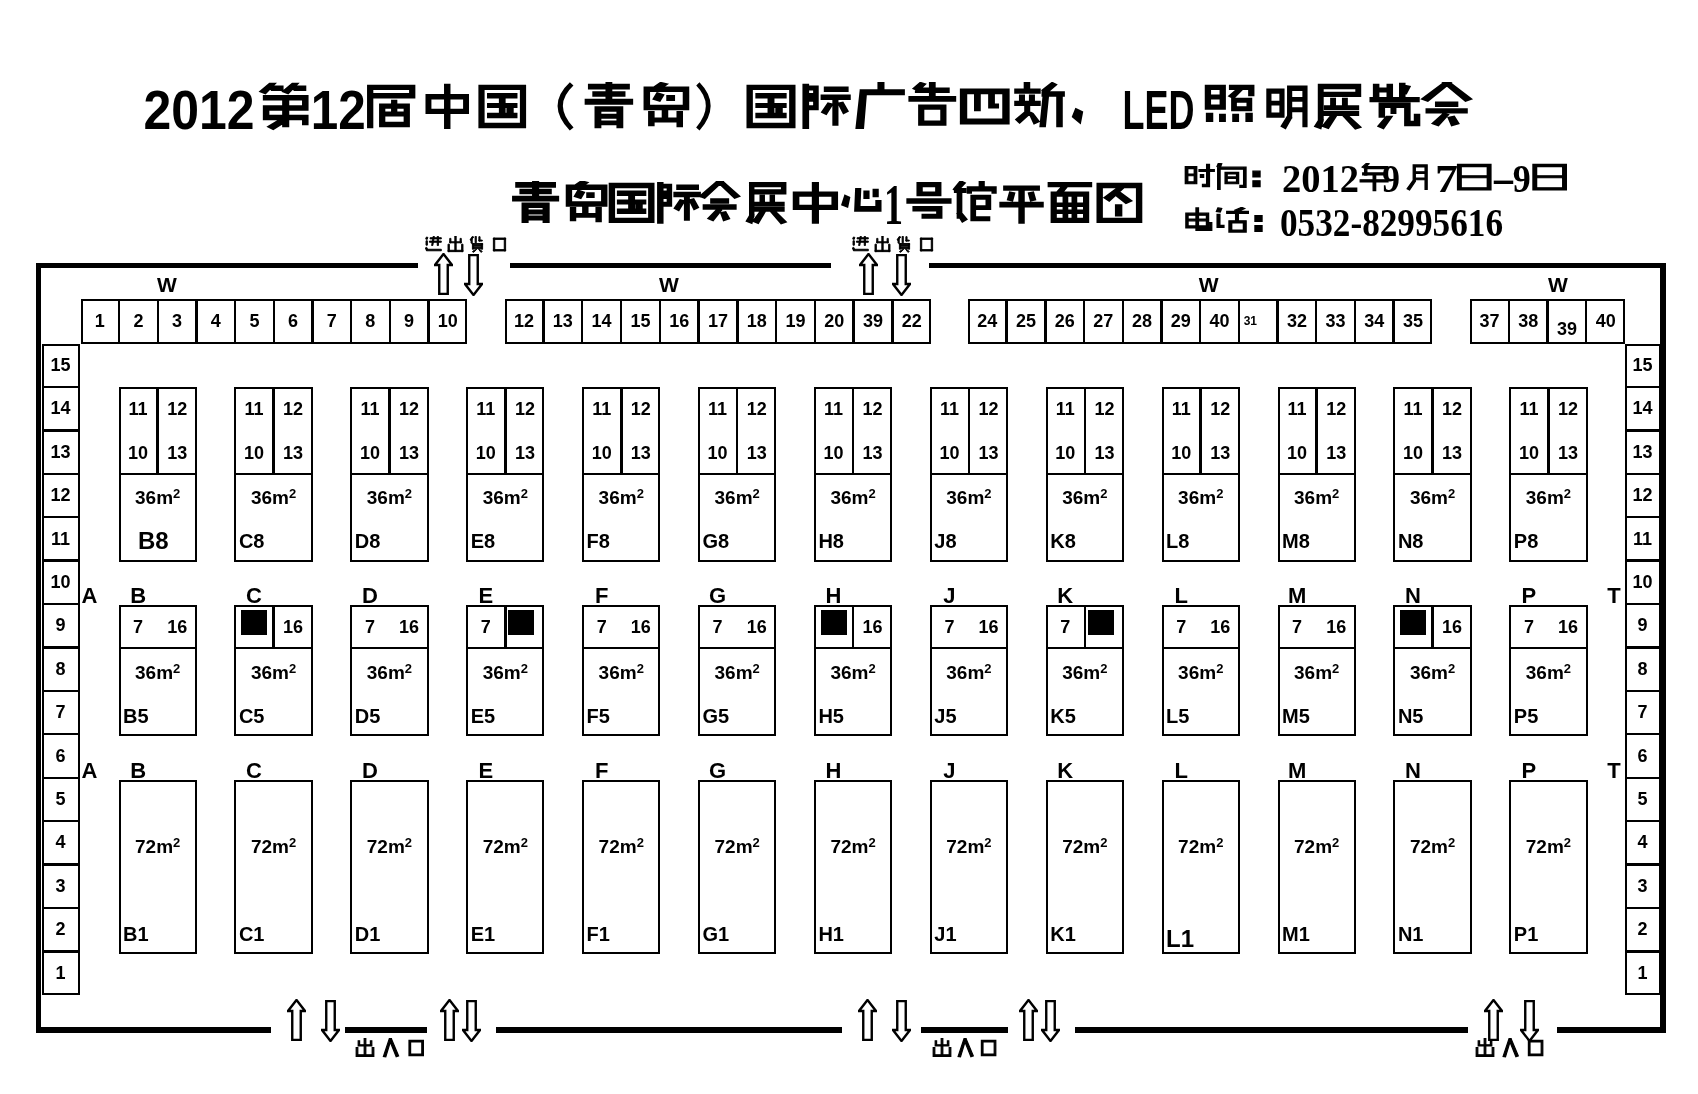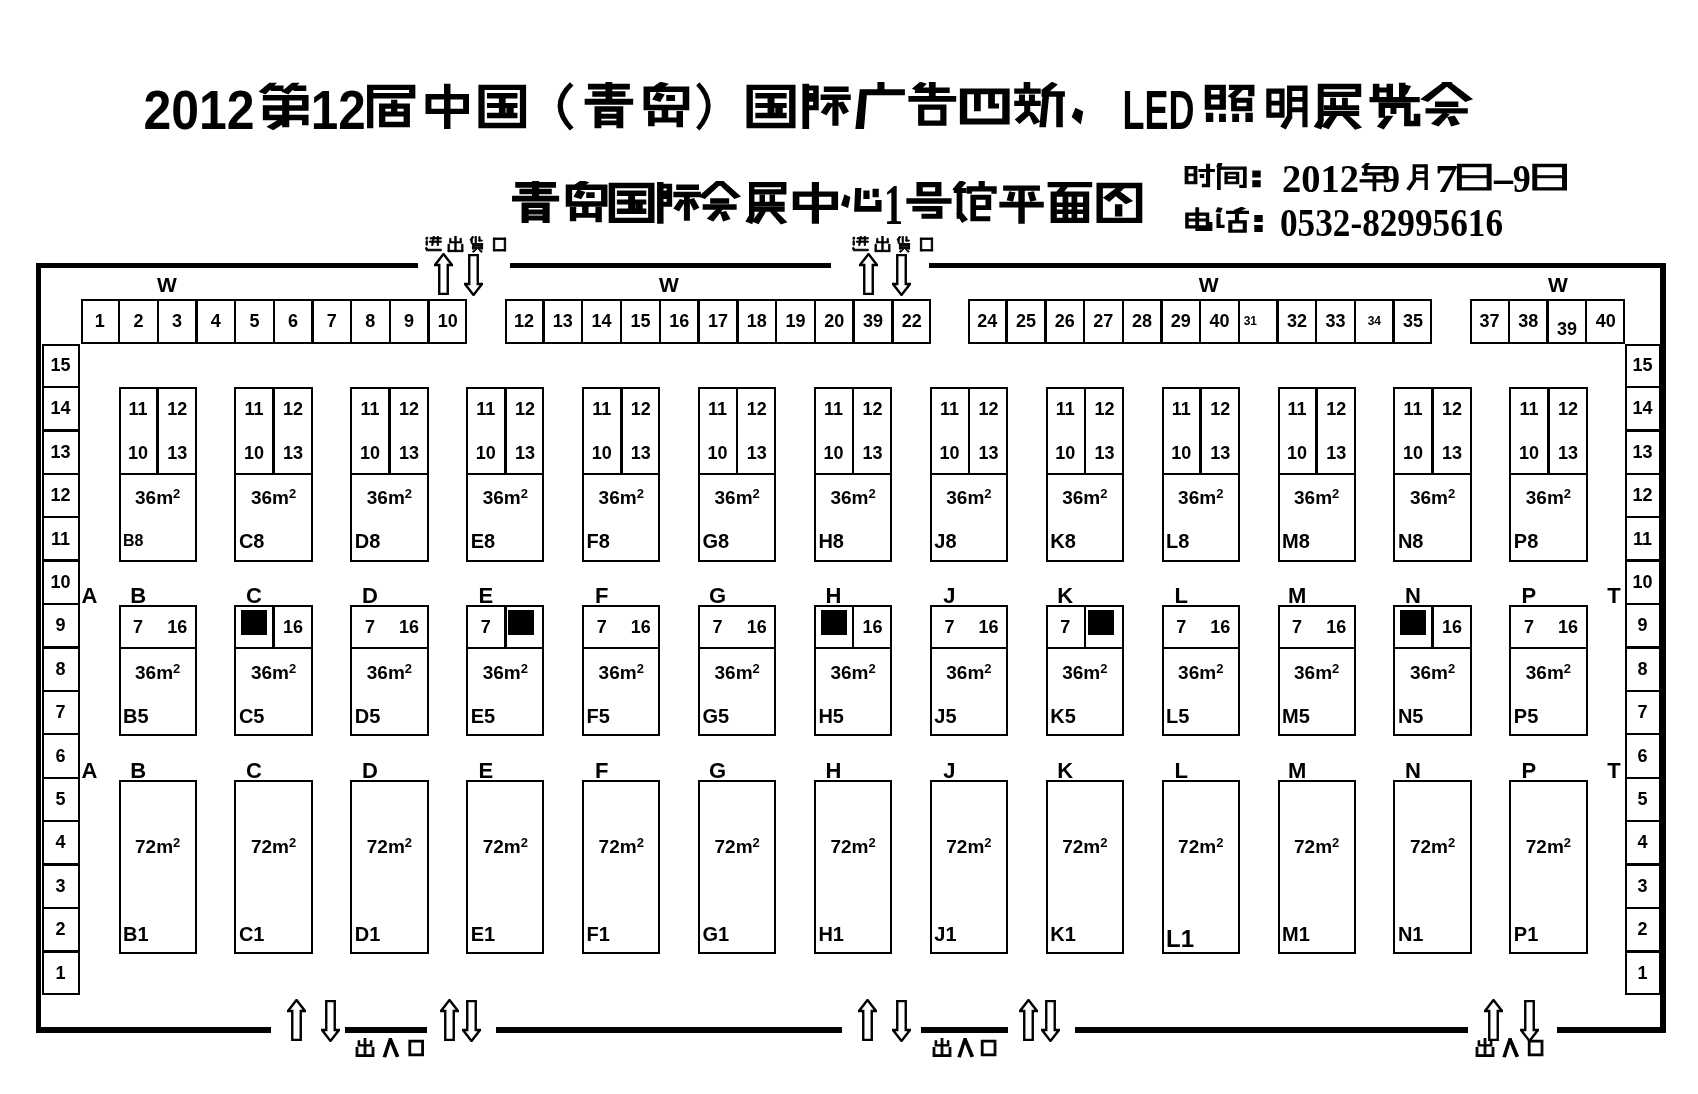--- a/index.html
+++ b/index.html
@@ -279,21 +279,21 @@
 <div style="position:absolute;left:967.9px;top:300px;width:38.7083px;height:43px;display:flex;align-items:center;justify-content:center;font-size:18px">24</div>
 <div style="position:absolute;left:1006.61px;top:300px;width:38.7083px;height:43px;display:flex;align-items:center;justify-content:center;font-size:18px">25</div>
 <div style="position:absolute;left:1045.32px;top:300px;width:38.7083px;height:43px;display:flex;align-items:center;justify-content:center;font-size:18px">26</div>
 <div style="position:absolute;left:1084.03px;top:300px;width:38.7083px;height:43px;display:flex;align-items:center;justify-content:center;font-size:18px">27</div>
 <div style="position:absolute;left:1122.73px;top:300px;width:38.7083px;height:43px;display:flex;align-items:center;justify-content:center;font-size:18px">28</div>
 <div style="position:absolute;left:1161.44px;top:300px;width:38.7083px;height:43px;display:flex;align-items:center;justify-content:center;font-size:18px">29</div>
 <div style="position:absolute;left:1200.15px;top:300px;width:38.7083px;height:43px;display:flex;align-items:center;justify-content:center;font-size:18px">40</div>
 <div style="position:absolute;left:1238.86px;top:300px;width:23px;height:43px;display:flex;align-items:center;justify-content:center;font-size:12px">31</div>
 <div style="position:absolute;left:1277.57px;top:300px;width:38.7083px;height:43px;display:flex;align-items:center;justify-content:center;font-size:18px">32</div>
 <div style="position:absolute;left:1316.28px;top:300px;width:38.7083px;height:43px;display:flex;align-items:center;justify-content:center;font-size:18px">33</div>
-<div style="position:absolute;left:1354.98px;top:300px;width:38.7083px;height:43px;display:flex;align-items:center;justify-content:center;font-size:12px">34</div>
+<div style="position:absolute;left:1354.98px;top:300px;width:38.7083px;height:43px;display:flex;align-items:center;justify-content:center;font-size:18px">34</div>
 <div style="position:absolute;left:1393.69px;top:300px;width:38.7083px;height:43px;display:flex;align-items:center;justify-content:center;font-size:18px">35</div>
 <div style="position:absolute;left:1470.2px;top:299px;width:154.8px;height:45px;border:2.4px solid #000;box-sizing:border-box"></div>
 <div style="position:absolute;left:1507.7px;top:299px;width:2.4px;height:45px;background:#000"></div>
 <div style="position:absolute;left:1546.4px;top:299px;width:2.4px;height:45px;background:#000"></div>
 <div style="position:absolute;left:1585.1px;top:299px;width:2.4px;height:45px;background:#000"></div>
 <div style="position:absolute;left:1470.2px;top:300px;width:38.7px;height:43px;display:flex;align-items:center;justify-content:center;font-size:18px">37</div>
 <div style="position:absolute;left:1508.9px;top:300px;width:38.7px;height:43px;display:flex;align-items:center;justify-content:center;font-size:18px">38</div>
 <div style="position:absolute;left:1547.6px;top:300px;width:38.7px;height:58px;display:flex;align-items:center;justify-content:center;font-size:18px">39</div>
 <div style="position:absolute;left:1586.3px;top:300px;width:38.7px;height:43px;display:flex;align-items:center;justify-content:center;font-size:18px">40</div>
 <div style="position:absolute;left:41.5px;top:343.5px;width:38px;height:651.3px;border:2.4px solid #000;box-sizing:border-box"></div>
@@ -391,21 +391,21 @@
 <div style="position:absolute;left:1528.9px;top:757.5px;transform:translateX(-50%);font-size:22px">P</div>
 <div style="position:absolute;left:1614px;top:757.5px;transform:translateX(-50%);font-size:22px">T</div>
 <div style="position:absolute;left:118.5px;top:387px;width:78.3px;height:175px;border:2.6px solid #000;box-sizing:border-box"></div>
 <div style="position:absolute;left:156.35px;top:387px;width:2.6px;height:87px;background:#000"></div>
 <div style="position:absolute;left:118.5px;top:472.7px;width:78.3px;height:2.6px;background:#000"></div>
 <div style="position:absolute;left:138.1px;top:409px;transform:translate(-50%,-50%);font-size:18px;white-space:nowrap">11</div>
 <div style="position:absolute;left:177.2px;top:409px;transform:translate(-50%,-50%);font-size:18px;white-space:nowrap">12</div>
 <div style="position:absolute;left:138.1px;top:452.5px;transform:translate(-50%,-50%);font-size:18px;white-space:nowrap">10</div>
 <div style="position:absolute;left:177.2px;top:452.5px;transform:translate(-50%,-50%);font-size:18px;white-space:nowrap">13</div>
 <div style="position:absolute;left:157.65px;top:497.5px;transform:translate(-50%,-50%);font-size:19px;white-space:nowrap">36m<span style="font-size:13px;position:relative;top:-6px">2</span></div>
-<div style="position:absolute;left:123px;top:541px;transform:translateY(-50%);font-size:16px;white-space:nowrap">B8</div>
+<div style="position:absolute;left:138px;top:541px;transform:translateY(-50%);font-size:24px;white-space:nowrap">B8</div>
 <div style="position:absolute;left:234.4px;top:387px;width:78.3px;height:175px;border:2.6px solid #000;box-sizing:border-box"></div>
 <div style="position:absolute;left:272.25px;top:387px;width:2.6px;height:87px;background:#000"></div>
 <div style="position:absolute;left:234.4px;top:472.7px;width:78.3px;height:2.6px;background:#000"></div>
 <div style="position:absolute;left:254px;top:409px;transform:translate(-50%,-50%);font-size:18px;white-space:nowrap">11</div>
 <div style="position:absolute;left:293.1px;top:409px;transform:translate(-50%,-50%);font-size:18px;white-space:nowrap">12</div>
 <div style="position:absolute;left:254px;top:452.5px;transform:translate(-50%,-50%);font-size:18px;white-space:nowrap">10</div>
 <div style="position:absolute;left:293.1px;top:452.5px;transform:translate(-50%,-50%);font-size:18px;white-space:nowrap">13</div>
 <div style="position:absolute;left:273.55px;top:497.5px;transform:translate(-50%,-50%);font-size:19px;white-space:nowrap">36m<span style="font-size:13px;position:relative;top:-6px">2</span></div>
 <div style="position:absolute;left:238.9px;top:541px;transform:translateY(-50%);font-size:20px;white-space:nowrap">C8</div>
 <div style="position:absolute;left:350.3px;top:387px;width:78.3px;height:175px;border:2.6px solid #000;box-sizing:border-box"></div>

